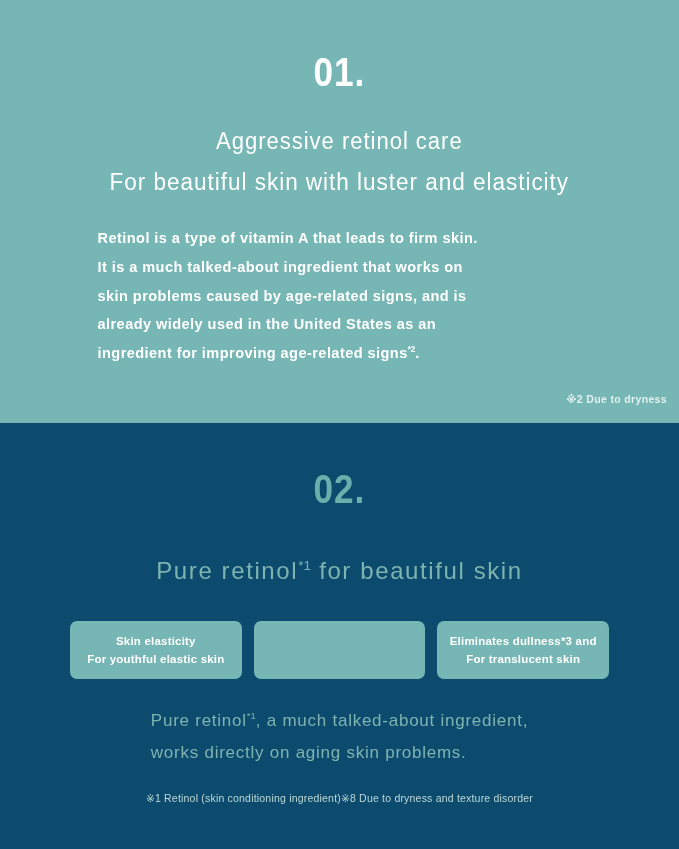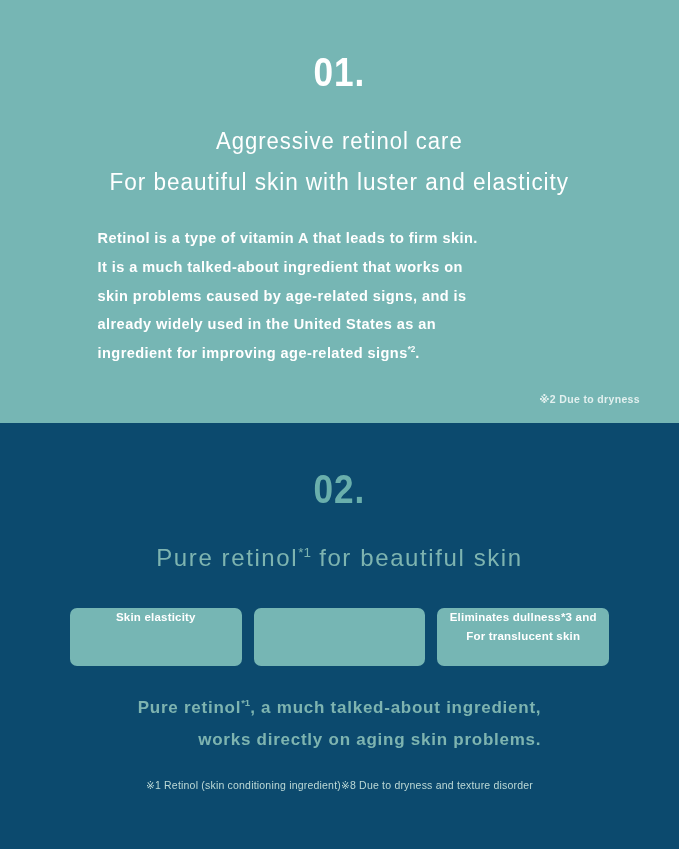--- a/index.html
+++ b/index.html
@@ -66,21 +66,21 @@
     line-height: 1.92;
     margin-top: 22px;
     width: 500px;
     text-align: left;
     transform: scaleX(0.97);
   }
   .body-white .bd-line { display: block; white-space: nowrap; }
 
   .note-white {
     position: absolute;
-    right: 39px;
+    right: 12px;
     bottom: 18px;
     color: #e2f0ef;
     font-size: 10.5px;
     font-weight: bold;
     letter-spacing: 0.35px;
   }
 
   
   .section-white {
     position: relative;
@@ -103,56 +103,56 @@
     transform: scaleX(0.88);
   }
 
   .headline-teal {
     color: #7eb4b0;
     text-align: center;
     font-size: 24px;
     font-weight: 400;
     letter-spacing: 1.6px;
     line-height: 1.72;
-    margin-top: 28px;
+    margin-top: 41px;
   }
   .headline-teal .hl-line { display: block; white-space: nowrap; }
 
   
   .benefits-row {
     display: flex;
     gap: 12px;
     margin-top: 30px;
     width: 539px;
     justify-content: space-between;
   }
   .benefit-box {
     width: 172px;
     height: 58px;
     background: #76b6b4;
     border-radius: 7px;
     color: #ffffff;
     display: flex;
     flex-direction: column;
     align-items: center;
-    justify-content: flex-start;
+    justify-content: center;
     text-align: center;
     font-size: 11.5px;
     font-weight: bold;
     letter-spacing: 0.2px;
     line-height: 1.62;
     box-sizing: border-box;
   }
   .benefit-box .bb-line { display: block; white-space: nowrap; }
 
   .closing-teal {
     color: #7eb4b0;
-    text-align: right;
+    text-align: left;
     font-size: 17px;
-    font-weight: 700;
+    font-weight: 400;
     letter-spacing: 0.75px;
     line-height: 1.85;
     margin-top: 26px;
   }
   .closing-teal .cl-line { display: block; white-space: nowrap; }
 
   .notes-row {
     display: flex;
     margin-top: 24px;
     color: #bcd9d6;
@@ -196,20 +196,21 @@
 
     <div class="num-badge-teal">02.</div>
 
     <div class="headline-teal">
       <span class="hl-line"><span>Pure retinol</span><sup>*1</sup><span> for beautiful skin</span></span>
     </div>
 
     <div class="benefits-row">
       <div class="benefit-box">
         <span class="bb-line">Skin elasticity</span>
+        <span class="bb-line">For youthful elastic skin</span>
       </div>
       <div class="benefit-box">
       </div>
       <div class="benefit-box">
         <span class="bb-line">Eliminates dullness*3 and</span>
         <span class="bb-line">For translucent skin</span>
       </div>
     </div>
 
     <div class="closing-teal">

